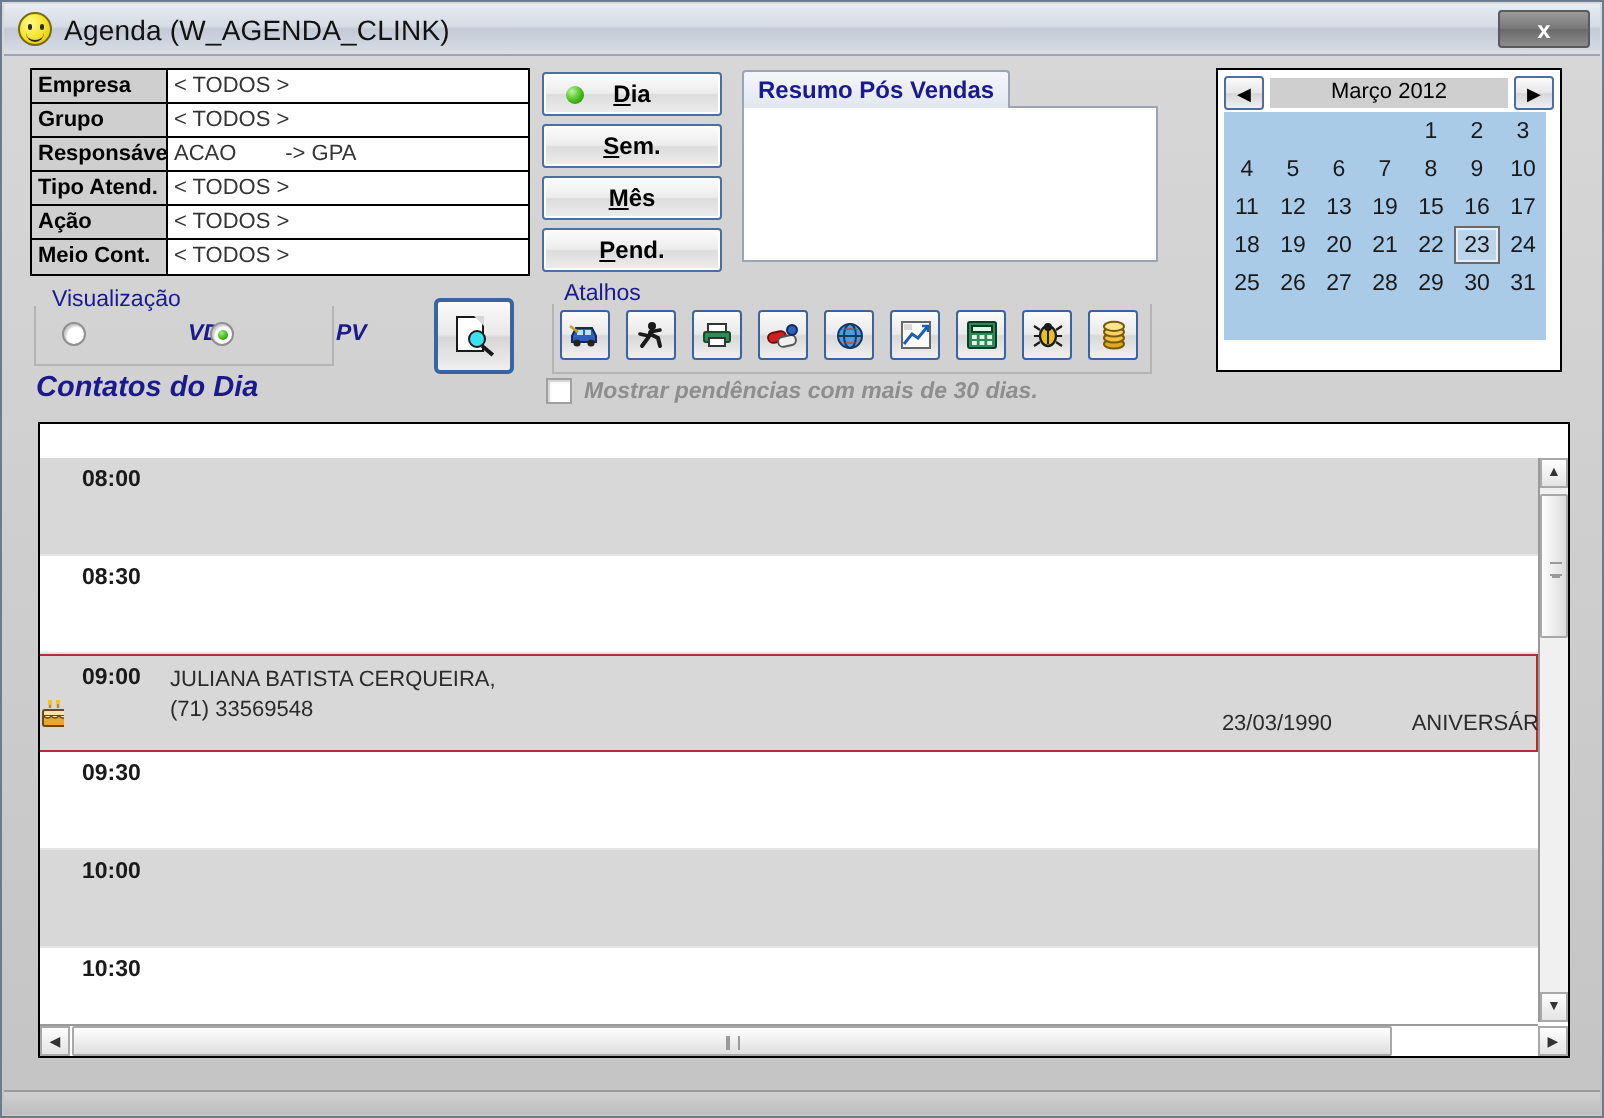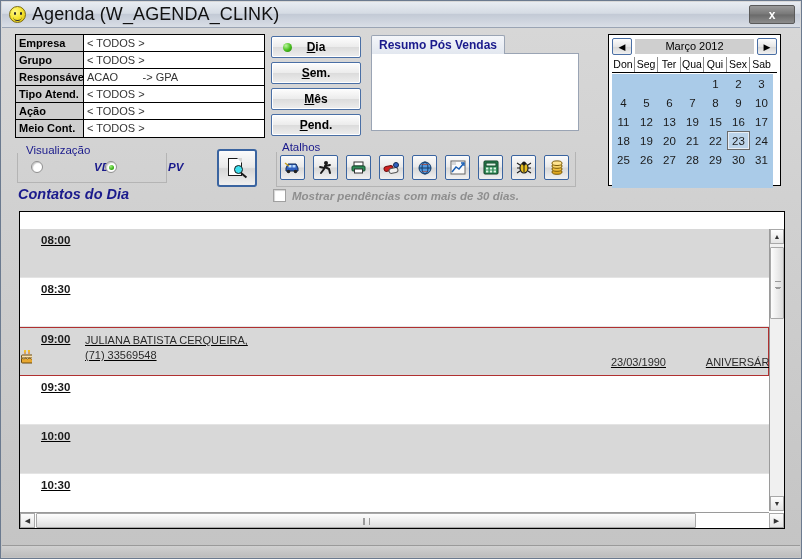--- a/index.html
+++ b/index.html
@@ -36,21 +36,21 @@
     width: 2.5px; height: 3.5px; background: #2b2b2b; border-radius: 1px;
     box-shadow: 6px 0 0 #2b2b2b;
   }
   .title-icon::after {
     content: ""; position: absolute; left: 3px; top: 8px;
     width: 9px; height: 5px;
     border-bottom: 1.6px solid #2b2b2b;
     border-radius: 0 0 6px 6px;
   }
   .title-text {
-    font-size: 18px; color: #111; letter-spacing: .1px; white-space: nowrap;
+    font-size: 14px; color: #111; letter-spacing: .1px; white-space: nowrap;
   }
   .close-btn {
     position: absolute; right: 5px; top: 3px; width: 46px; height: 19px;
     background: linear-gradient(to bottom, #9a9a9a 0%, #787878 48%, #6a6a6a 52%, #8c8c8c 100%);
     border: 1px solid #5a5a5a; border-radius: 2px;
     color: #fff; font-size: 12px; font-weight: bold;
     display: flex; align-items: center; justify-content: center;
     cursor: pointer;
   }
 
@@ -245,21 +245,21 @@
   }
   .th {
     font-size: 11px; font-weight: bold; color: #000;
     line-height: 15px; padding-left: 4px;
     border-right: 1px solid #8c8c8c; overflow: hidden; white-space: nowrap;
     flex: none;
   }
   .th.corner { width: 12px; padding: 0; background: #d5d5d5; }
   .tbody {
     position: absolute; left: 0; top: 17px; right: 15px; bottom: 17px;
-    overflow: hidden; background: #4c1d95; text-decoration: underline;
+    overflow: hidden; background: #4c1d95;
   }
   .trow {
     position: relative; height: 49px; display: flex;
     border-bottom: 1px solid #e4e4e4;
   }
   .trow.shade { background: #d8d8d8; }
   .trow.white { background: #ffffff; }
   .trow.highlight {
     background: #d8d8d8;
     border: 1px solid #b03030; border-left: none; border-right: 1px solid #b03030;
@@ -395,29 +395,20 @@
     <div class="resumo-tab">Resumo Pós Vendas</div>
     <div class="resumo-box"></div>
   </div>
 
   <div class="calendar">
     <div class="cal-head">
       <div class="cal-nav">◀</div>
       <div class="cal-title">Março 2012</div>
       <div class="cal-nav">▶</div>
     </div>
-    <div class="cal-dow" id="cal-dow">
-        <div>Don</div>
-        <div>Seg</div>
-        <div>Ter</div>
-        <div>Qua</div>
-        <div>Qui</div>
-        <div>Sex</div>
-        <div>Sab</div>
-      </div>
     <div class="cal-grid" id="cal-grid">
         <div class="cal-cell blank"></div>
         <div class="cal-cell blank"></div>
         <div class="cal-cell blank"></div>
         <div class="cal-cell blank"></div>
         <div class="cal-cell">1</div>
         <div class="cal-cell">2</div>
         <div class="cal-cell">3</div>
         <div class="cal-cell">4</div>
         <div class="cal-cell">5</div>

